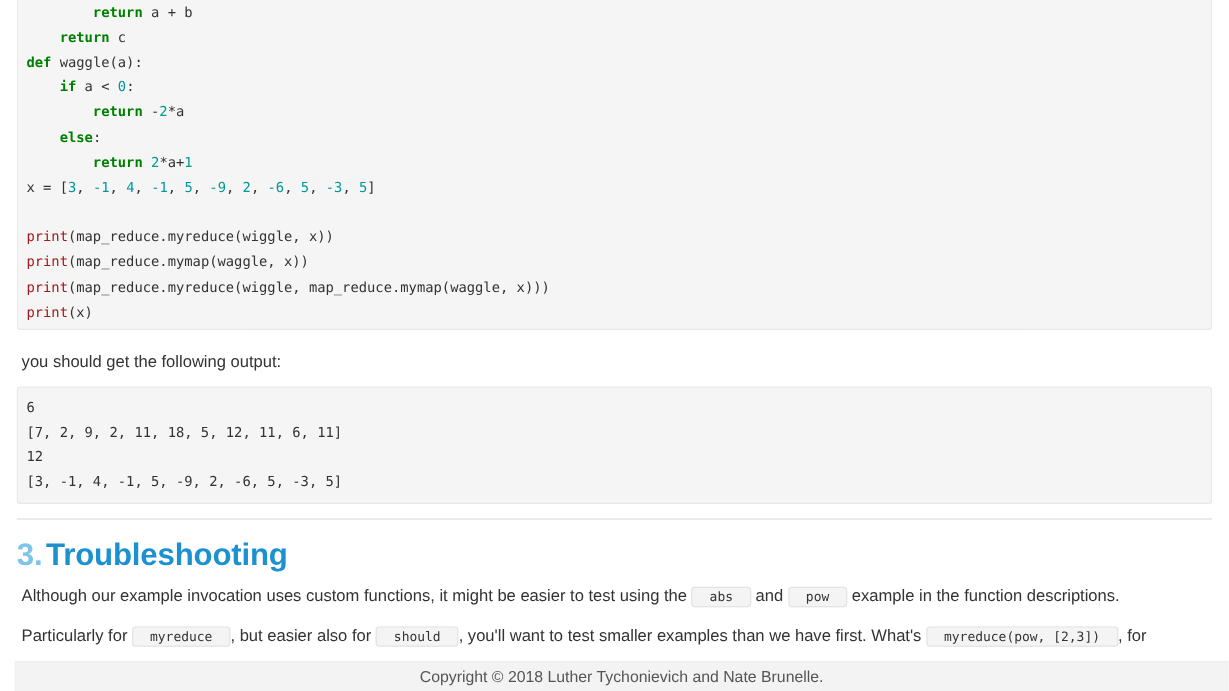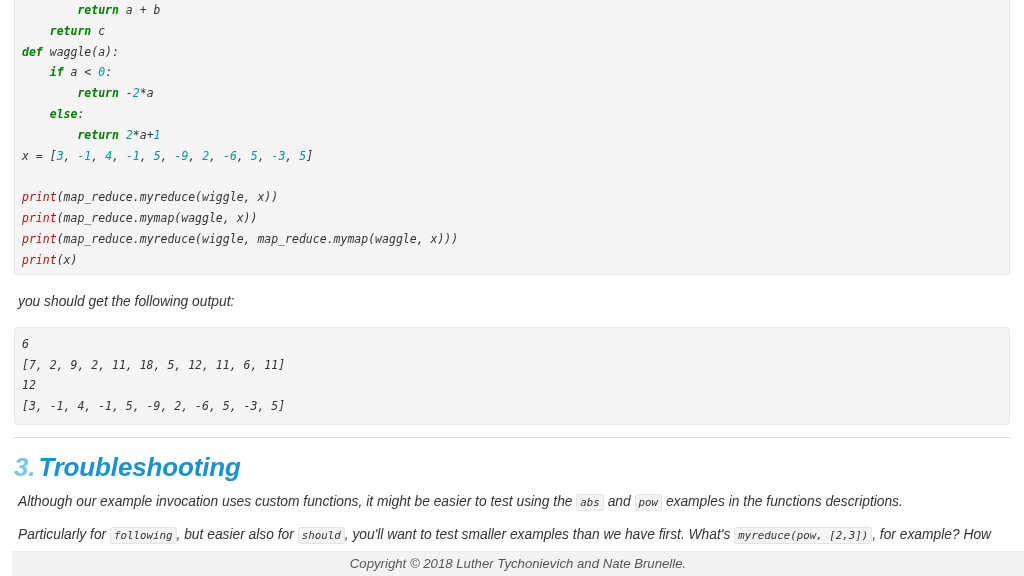--- a/index.html
+++ b/index.html
@@ -15,21 +15,20 @@
     font-size: 13.5px;
     color: #333333;
     -webkit-font-smoothing: antialiased;
   }
 
   .page {
     position: relative;
     width: 1024px;
     height: 576px;
     box-sizing: border-box;
-    font-style: italic;
   }
 
   .content {
     padding: 0 14px;
     box-sizing: border-box;
   }
 
   
   .codeblock {
     background: #f5f5f5;
@@ -44,21 +43,21 @@
     white-space: pre;
     overflow: hidden;
   }
   .codeblock.top {
     border-top: none;
     border-radius: 0 0 3px 3px;
     margin-top: 0;
     padding-top: 0;
   }
   .codeblock.output {
-    margin-top: 11px;
+    margin-top: 6px;
     padding: 6px 7px 7px 7px;
   }
 
   .kw   { color: #008000; font-weight: bold; }
   .num  { color: #009999; }
   .fn   { color: #a61717; }
   .plain{ color: #333333; }
 
   
   p.para {
@@ -91,21 +90,21 @@
     margin-right: 3px;
   }
 
   
   code.chip {
     font-family: "DejaVu Sans Mono", "Liberation Mono", monospace;
     font-size: 10.8px;
     background: #f4f4f4;
     border: 1px solid #e4e4e4;
     border-radius: 3px;
-    padding: 1px 3px;
+    padding: 1px 14px;
     color: #333333;
     white-space: pre-wrap;
     word-break: break-all;
     line-height: 1.25;
   }
 
   
   .footer {
     position: absolute;
     left: 12px;
@@ -145,23 +144,23 @@
 
     <pre class="codeblock output"><code id="cb2"><span class="plain">6</span>
 <span class="plain">[7, 2, 9, 2, 11, 18, 5, 12, 11, 6, 11]</span>
 <span class="plain">12</span>
 <span class="plain">[3, -1, 4, -1, 5, -9, 2, -6, 5, -3, 5]</span></code></pre>
 
     <hr class="divider">
 
     <h2 class="section-heading"><span class="secnum">3.</span><span>Troubleshooting</span></h2>
 
-    <p class="para"><span>Although our example invocation uses custom functions, it might be easier to test using the </span><code class="chip">abs</code><span> and </span><code class="chip">pow</code><span> examples in the functions descriptions.</span></p>
+    <p class="para"><span>Although our example invocation uses custom functions, it might be easier to test using the </span><code class="chip">abs</code><span> and </span><code class="chip">pow</code><span> example in the function descriptions.</span></p>
 
-    <p class="para"><span>Particularly for </span><code class="chip">following</code><span>, but easier also for </span><code class="chip">should</code><span>, you'll want to test smaller examples than we have first. What's </span><code class="chip">myreduce(pow, [2,3])</code><span>, for example? How about </span><code class="chip">myreduce(pow, [2,3,4])</code><span>?</span></p>
+    <p class="para"><span>Particularly for </span><code class="chip">myreduce</code><span>, but easier also for </span><code class="chip">should</code><span>, you'll want to test smaller examples than we have first. What's </span><code class="chip">myreduce(pow, [2,3])</code><span>, for example? How about </span><code class="chip">myreduce(pow, [2,3,4])</code><span>?</span></p>
 
   </div>
 
   <div class="footer">
     <span>Copyright © 2018 Luther Tychonievich and Nate Brunelle.</span>
   </div>
 
 </div>
 
 </body></html>

